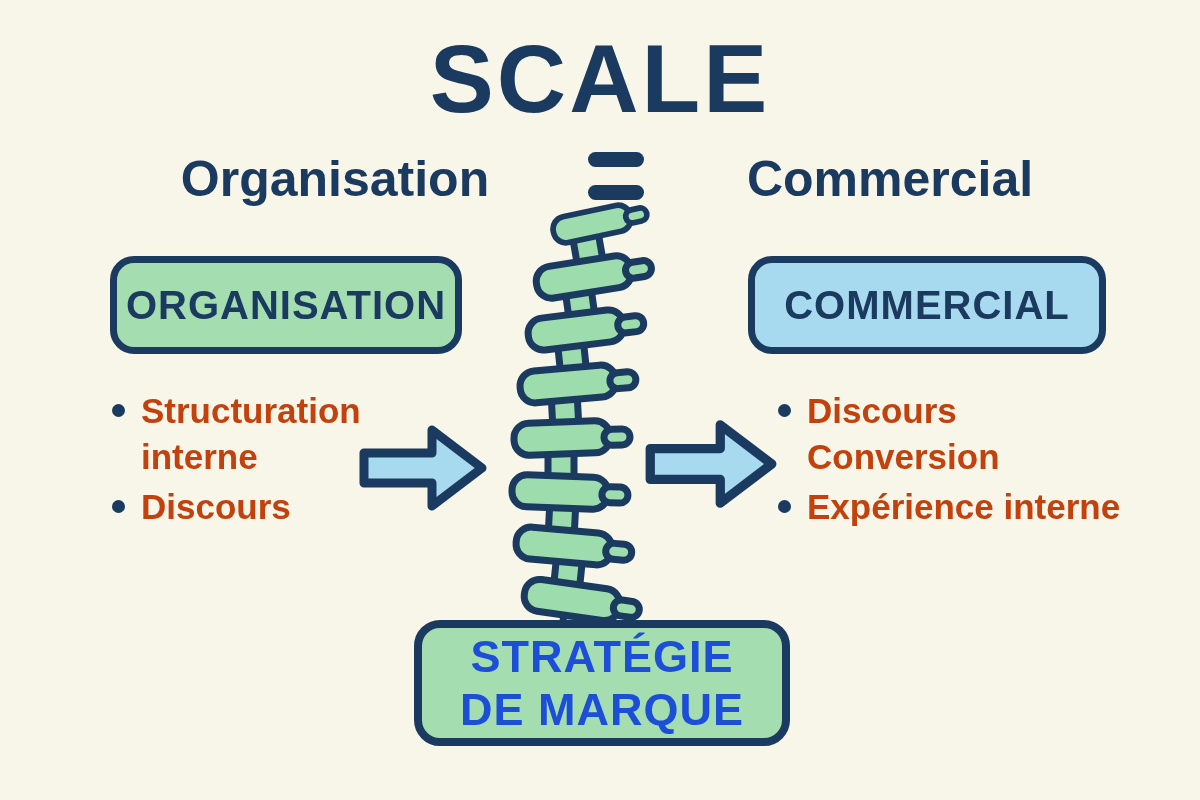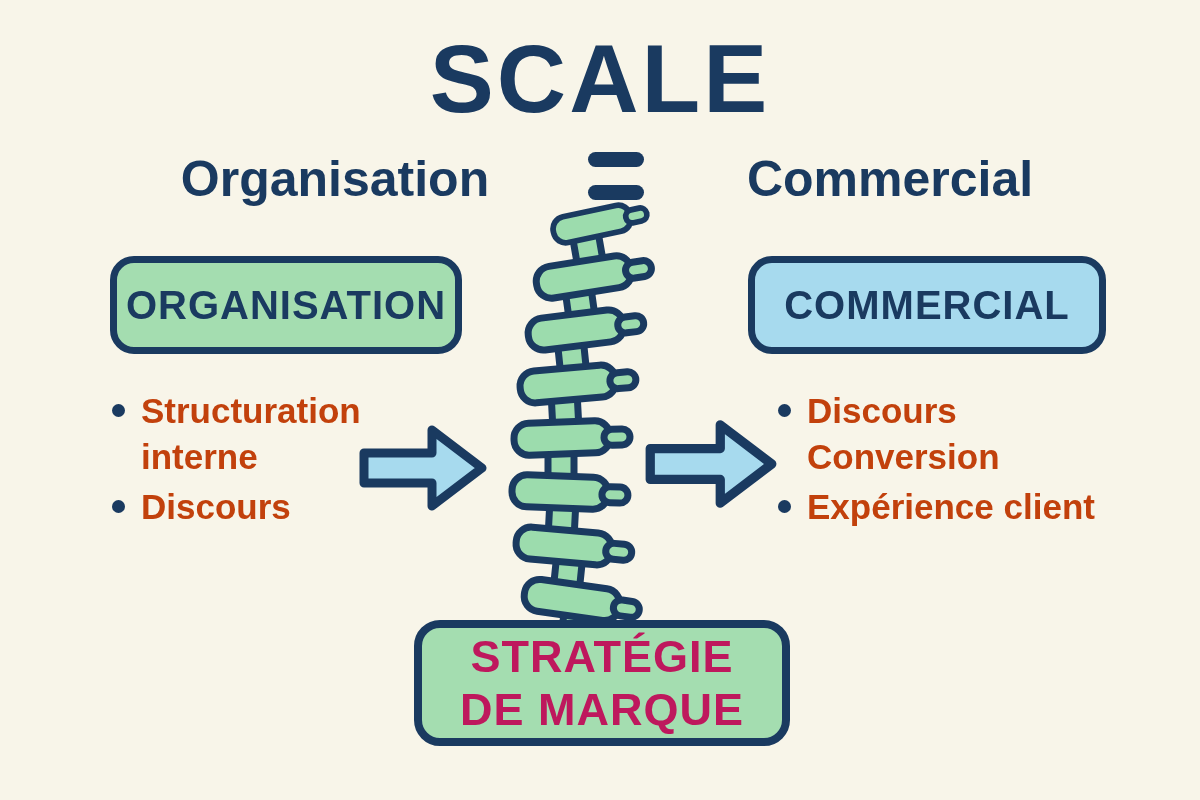--- a/index.html
+++ b/index.html
@@ -71,21 +71,21 @@
   .spine-svg { position: absolute; left: 500px; top: 202px; }
 
   .bottom-box {
     position: absolute; left: 414px; top: 620px;
     width: 360px; height: 110px;
     background: #a4ddb0;
     border: 8px solid #1a3a60; border-radius: 26px;
     display: flex; align-items: center; justify-content: center;
     text-align: center;
     font-size: 45px; font-weight: 800; letter-spacing: 1px; line-height: 1.18;
-    color: #be185d;
+    color: #1d4ed8;
   }
 </style>
 </head>
 <body>
 
 <div class="stage">
 
   <div class="title">SCALE</div>
 
   <div class="eq-word eq-left">Organisation</div>
@@ -146,21 +146,21 @@
   </ul>
 
   <ul class="bullet-list list-right">
     <li>
       <span class="dot"></span>
       <span class="preline">Discours
 Conversion</span>
     </li>
     <li>
       <span class="dot"></span>
-      <span>Expérience client</span>
+      <span>Expérience interne</span>
     </li>
   </ul>
 
   <svg class="arrow-svg arrow-left" width="134" height="96" viewBox="0 0 134 96">
     <polygon points="8,33 76,33 76,10 126,48 76,86 76,63 8,63" fill="#a7daee" stroke="#1a3a60" stroke-width="9" stroke-linejoin="round"></polygon>
   </svg>
 
   <svg class="arrow-svg arrow-right" width="138" height="100" viewBox="0 0 134 96">
     <polygon points="8,33 76,33 76,10 126,48 76,86 76,63 8,63" fill="#a7daee" stroke="#1a3a60" stroke-width="9" stroke-linejoin="round"></polygon>
   </svg>

